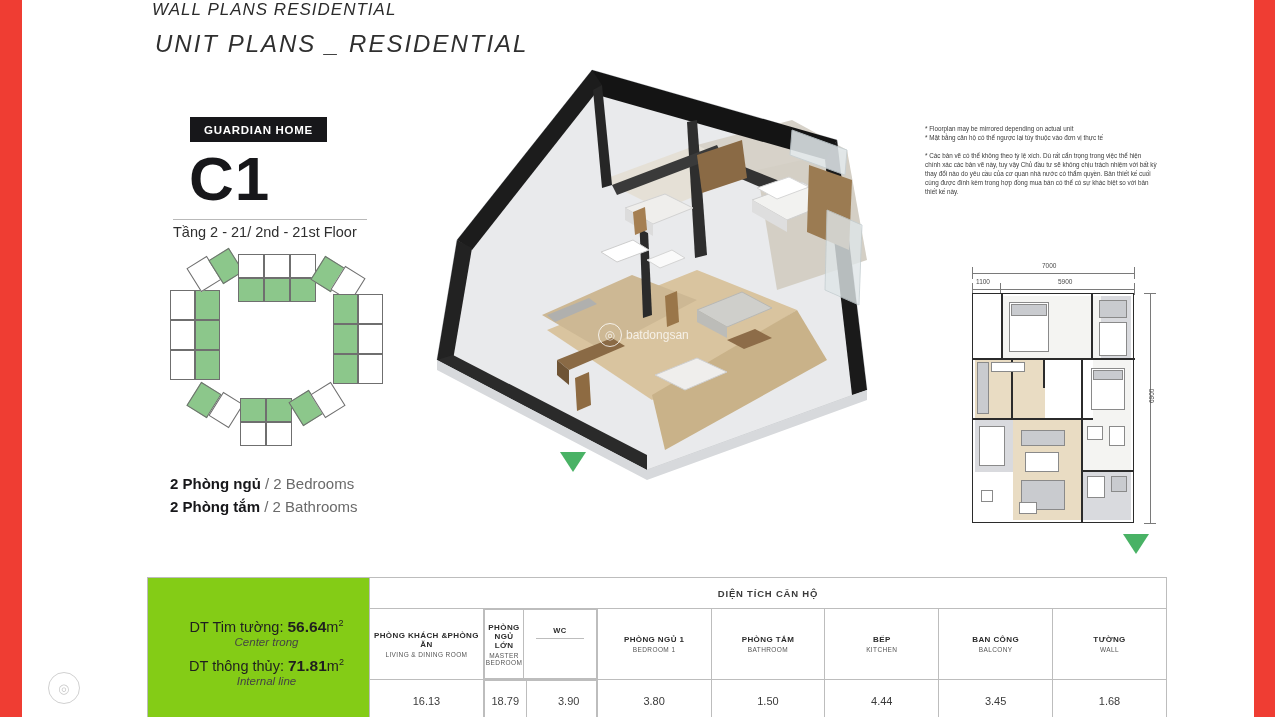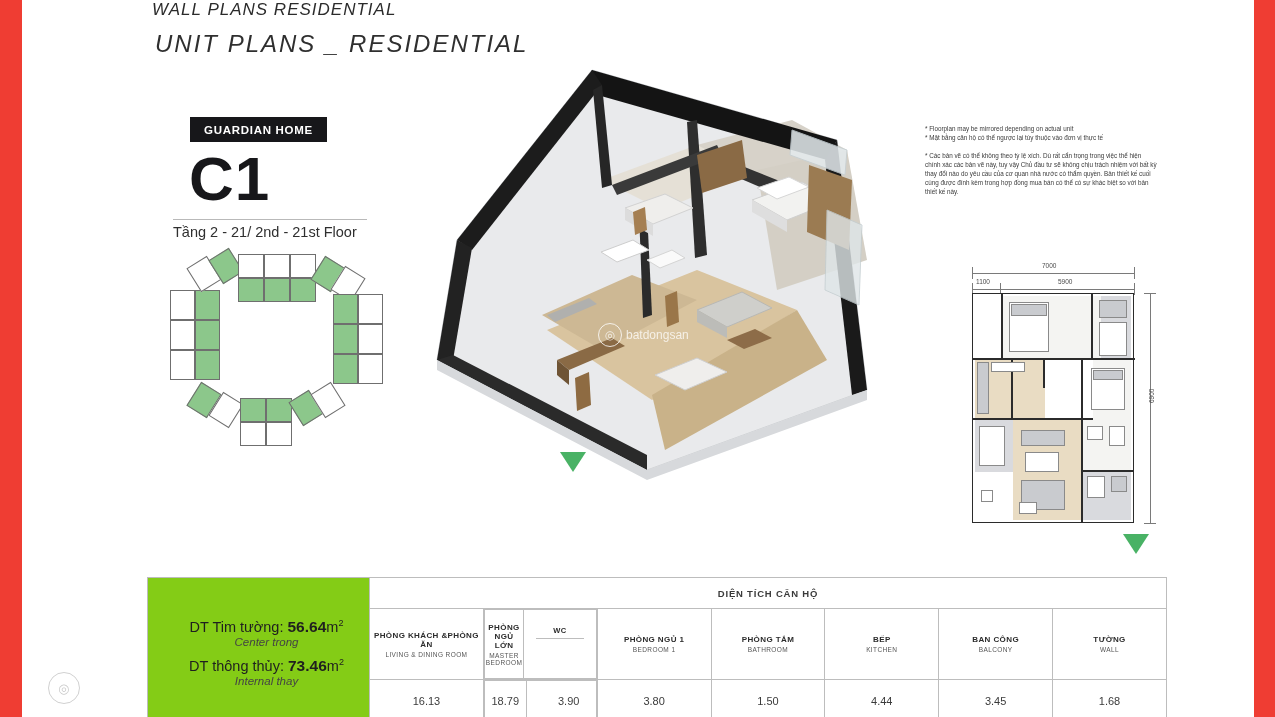--- a/index.html
+++ b/index.html
@@ -328,20 +328,30 @@
 
     <div class="kp g" style="left:70px; top:132px;width:26px; height:24px;"></div>
     <div class="kp" style="left:70px; top:156px;width:26px; height:24px;"></div>
     <div class="kp g" style="left:96px; top:132px;width:26px; height:24px;"></div>
     <div class="kp" style="left:96px; top:156px;width:26px; height:24px;"></div>
 
     <div class="kp g" style="left:124px;top:128px;width:24px; height:28px; transform:rotate(-32deg);"></div>
     <div class="kp" style="left:146px;top:120px;width:24px; height:28px; transform:rotate(-32deg);"></div>
   </div>
 
+  <div class="rooms">
+    <div>
+      <b>2 Phòng ngủ</b>
+      <span class="light">/ 2 Bedrooms</span>
+    </div>
+    <div>
+      <b>2 Phòng tắm</b>
+      <span class="light">/ 2 Bathrooms</span>
+    </div>
+  </div>
 
   <div class="render">
     <svg width="500" height="420" viewBox="0 0 500 420">
 
       <polygon points="60,180 195,10 440,80 470,330 250,410 40,300" fill="#e9eaec" stroke="#cfd1d4" stroke-width="1"></polygon>
 
       <polygon points="150,270 300,210 400,250 255,340" fill="#d9c49f"></polygon>
       <polygon points="255,335 400,250 430,300 268,390" fill="#c9b289"></polygon>
 
       <polygon points="145,255 235,215 300,240 205,290" fill="#cdb894"></polygon>
@@ -479,23 +489,23 @@
       <tbody>
           <tr>
         <td class="green" rowspan="3">
           <div class="green-line1">
             <span>DT Tim tường:</span>
             <b>56.64</b><span>m</span><span class="sq">2</span>
           </div>
           <div class="green-sub">Center trong</div>
           <div class="green-line1" style="margin-top:9px;">
             <span>DT thông thủy:</span>
-            <b>73.46</b><span>m</span><span class="sq">2</span>
+            <b>71.81</b><span>m</span><span class="sq">2</span>
           </div>
-          <div class="green-sub">Internal thay</div>
+          <div class="green-sub">Internal line</div>
         </td>
         <td class="title-cell" colspan="7">DIỆN TÍCH CĂN HỘ</td>
       </tr>
       <tr>
         <td class="head-cell">
           <div class="head-vn">PHÒNG KHÁCH &amp;PHÒNG ĂN</div>
           <div class="head-en">LIVING &amp; DINING ROOM</div>
         </td>
         <td class="head-cell nested" style="padding:0;">
           <table class="wc-split">

